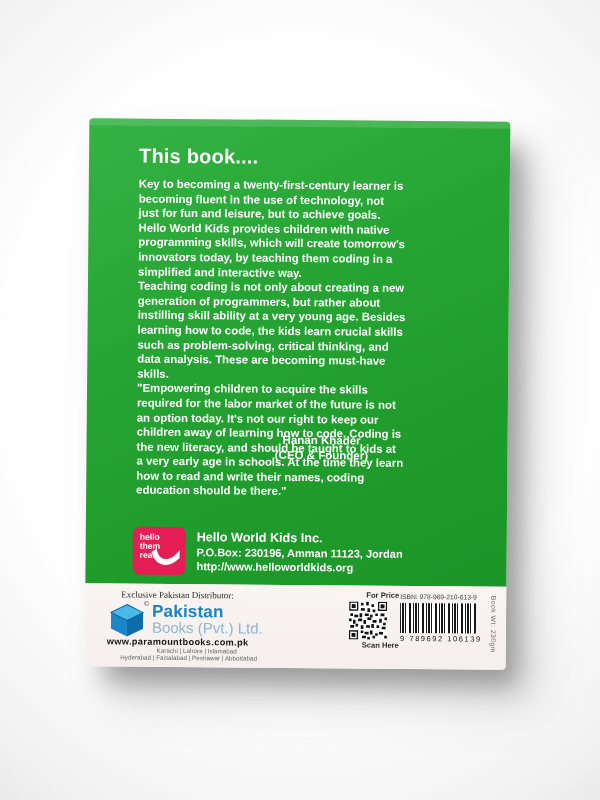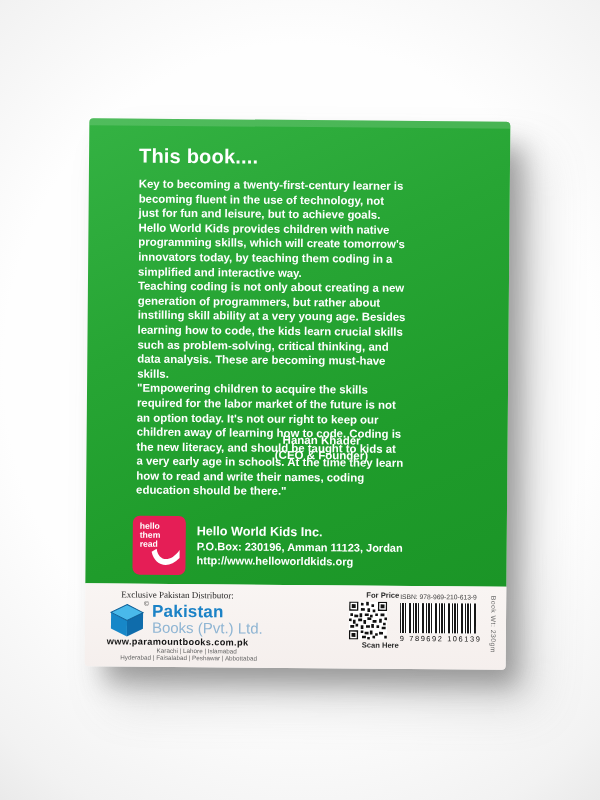--- a/index.html
+++ b/index.html
@@ -25,21 +25,21 @@
   }
   .cover-inner { padding:26px 0 0 50px; }
   .cover-title { margin:0 0 9px 0; font-size:20px; font-weight:bold; letter-spacing:.2px; }
   .cover-para { margin:0; width:268px; font-size:11.4px; line-height:14.6px; font-weight:bold; }
   .attribution {
     position:absolute; left:110px; top:313px; width:250px; text-align:center;
     font-weight:bold; font-size:11.5px; line-height:14.5px;
   }
   .brand-row { position:absolute; left:47px; bottom:9px; display:flex; align-items:center; gap:11px; }
   .hwk-logo {
-    position:relative; width:53px; height:59px; border-radius:7px;
+    position:relative; width:53px; height:48px; border-radius:7px;
     background:#e51e56; padding:6px 0 0 7px; flex-shrink:0;
   }
   .hwk-logo .logo-line { font-size:8.6px; line-height:8.8px; font-weight:bold; color:#fff; }
   .hwk-smile { position:absolute; right:3px; bottom:3px; }
   .publisher { font-weight:bold; }
   .publisher-name { font-size:12.6px; line-height:15px; }
   .publisher-line { font-size:11px; line-height:14px; }
   
   .strip {
     position:relative; height:83px; border-radius:0 0 4px 4px;
@@ -62,21 +62,21 @@
   .price-label, .scan-label { font-size:7.6px; font-weight:bold; color:#2a2a2a; }
   .qr { margin:2px auto 1px auto; display:block; }
   .isbn-col { position:absolute; left:315px; top:7px; width:82px; }
   .isbn-label { font-size:6.7px; color:#3a3a3a; white-space:nowrap; }
   .barcode {
     width:76px; height:30px; margin-top:3px; background-color:#fff;
     background-image:repeating-linear-gradient(90deg,
       #161616 0 1px, #fff 1px 2px, #161616 2px 4px, #fff 4px 5px,
       #161616 5px 6px, #fff 6px 9px, #161616 9px 11px, #fff 11px 13px);
   }
-  .barcode-digits { font-size:7.4px; letter-spacing:1.6px; color:#111; margin-top:1px; white-space:nowrap; }
+  .barcode-digits { font-size:7.4px; letter-spacing:1.6px; color:#111; margin-top:1px; white-space:nowrap;text-align:center; }
   .weight-label {
     position:absolute; right:9px; top:9px; writing-mode:vertical-rl;
     font-size:6.8px; color:#6b6b6b; letter-spacing:.5px;
   }
 </style>
 </head>
 <body>
 
 <div class="book">
 

